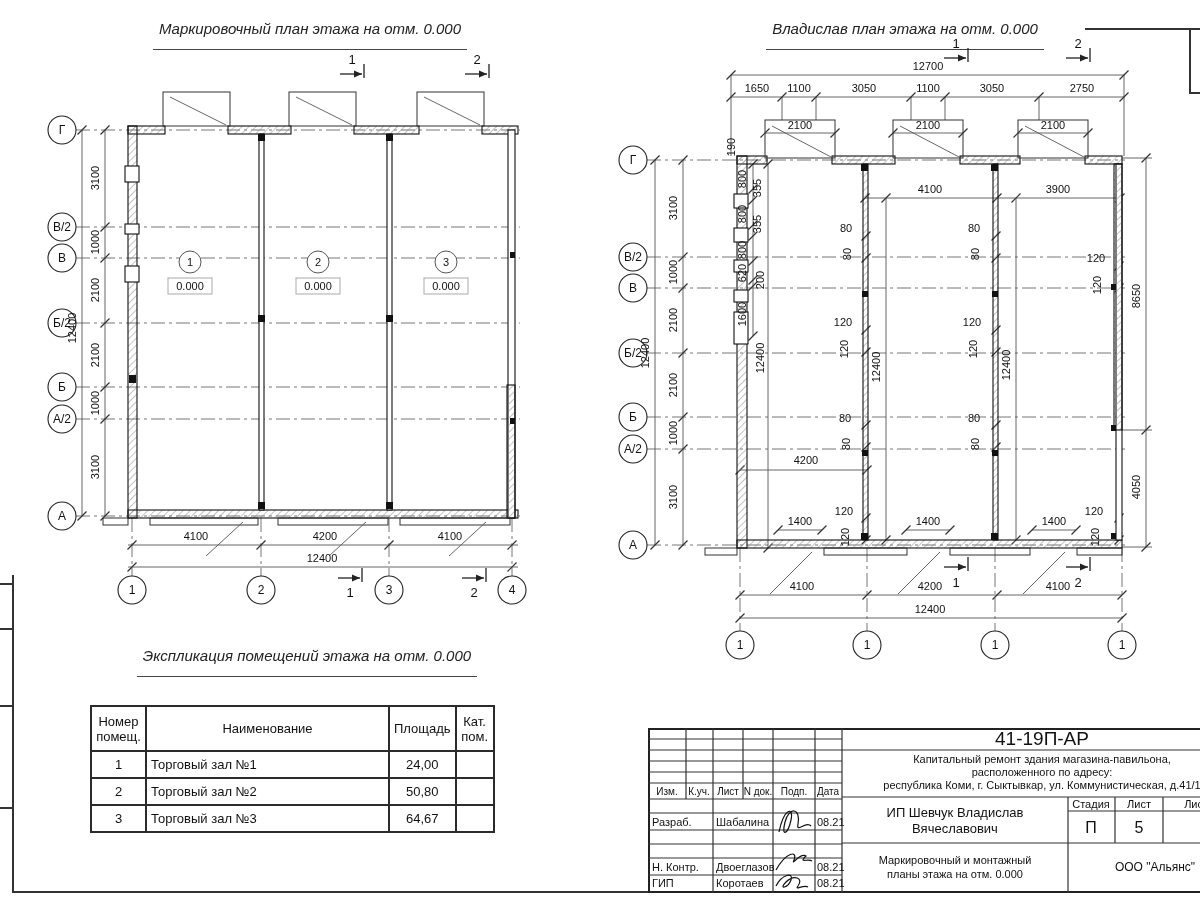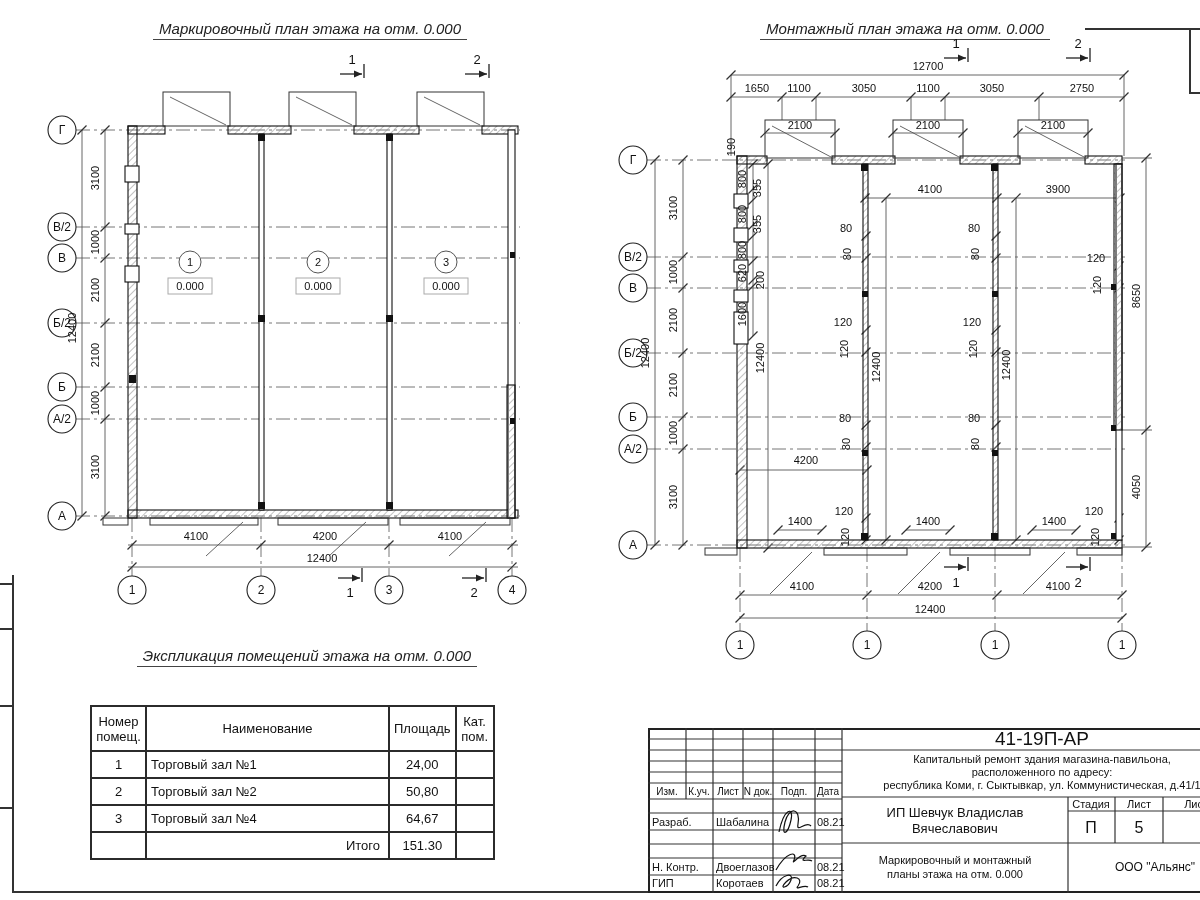--- a/index.html
+++ b/index.html
@@ -1,21 +1,21 @@
 <!DOCTYPE html>
 <html><head>
 <meta charset="utf-8">
 <style>
   html,body { margin:0; padding:0; }
   body {
     width:1200px; height:900px; position:relative; overflow:hidden;
     background:#fff; font-family:"Liberation Sans", sans-serif; color:#111;
   }
   .plan-title { position:absolute; text-align:center; font-style:italic; font-size:15px; color:#222; }
-  .plan-title span { border-bottom:1.6px solid #444; padding:0 6px 2px; }
+  .plan-title span { border-bottom:1.6px solid #444; padding:0 6px 12px; }
   svg text { font-family:"Liberation Sans", sans-serif; fill:#111; }
   .dim-t { font-size:11px; }
   .bub-t { font-size:12px; }
   .sec-t { font-size:13px; }
   .axl line { stroke:#666; stroke-width:0.9; stroke-dasharray:14 4 3 4; }
   .dml line { stroke:#555; stroke-width:0.9; }
   .wl { fill:url(#ht); stroke:#111; stroke-width:1.1; }
   .wlw { fill:#fff; stroke:#111; stroke-width:1.1; }
   .porch { fill:none; stroke:#333; stroke-width:1; }
   .swing { stroke:#555; stroke-width:0.9; fill:none; }
@@ -23,21 +23,21 @@
   .schedule { position:absolute; left:90px; top:705px; border-collapse:collapse; table-layout:fixed; }
   .schedule th, .schedule td { border:2px solid #2b2b2b; font-size:13px; font-weight:normal; padding:2px 4px; background:#fff; }
   .schedule td.c, .schedule th { text-align:center; }
   .schedule td.r { text-align:right; padding-right:8px; }
   .frame { position:absolute; background:#333; }
 </style>
 </head>
 <body>
 
 <div class="plan-title" style="left:100px;top:20px;width:420px"><span>Маркировочный план этажа на отм. 0.000</span></div>
-<div class="plan-title" style="left:705px;top:20px;width:400px"><span>Монтажный план этажа на отм. 0.000</span></div>
+<div class="plan-title" style="left:705px;top:20px;width:400px"><span>Владислав план этажа на отм. 0.000</span></div>
 <div class="plan-title" style="left:112px;top:647px;width:390px"><span>Экспликация помещений этажа на отм. 0.000</span></div>
 
 <div class="frame" style="left:1085px;top:28px;width:115px;height:2px"></div>
 <div class="frame" style="left:1189px;top:28px;width:2px;height:66px"></div>
 <div class="frame" style="left:1189px;top:92px;width:11px;height:2px"></div>
 <div class="frame" style="left:12px;top:575px;width:2px;height:318px"></div>
 <div class="frame" style="left:0;top:583px;width:13px;height:1.5px"></div>
 <div class="frame" style="left:0;top:628px;width:13px;height:1.5px"></div>
 <div class="frame" style="left:0;top:705px;width:13px;height:1.5px"></div>
 <div class="frame" style="left:0;top:807px;width:13px;height:1.5px"></div>
@@ -487,28 +487,22 @@
     <td></td>
   </tr>
   <tr style="height:27px">
     <td class="c">2</td>
     <td>Торговый зал №2</td>
     <td class="c">50,80</td>
     <td></td>
   </tr>
   <tr style="height:27px">
     <td class="c">3</td>
-    <td>Торговый зал №4</td>
+    <td>Торговый зал №3</td>
     <td class="c">64,67</td>
-    <td></td>
-  </tr>
-  <tr style="height:27px">
-    <td></td>
-    <td class="r">Итого</td>
-    <td class="c">151.30</td>
     <td></td>
   </tr>
 </tbody>
   </table>
 
 <div style="position:absolute;left:648px;top:728px;width:552px;height:165px;overflow:hidden">
 <svg width="594" height="165">
   <g stroke="#222" stroke-width="2" fill="none">
     <rect x="1" y="1" width="592" height="163"></rect>
   </g>

